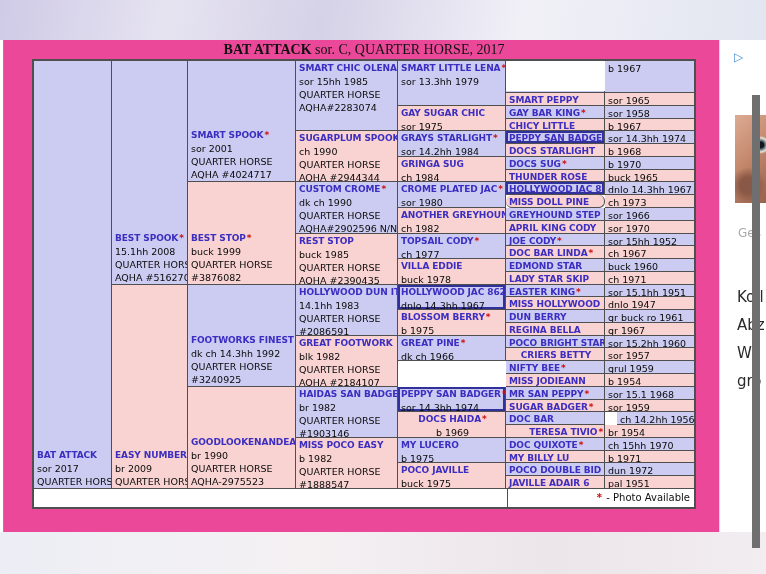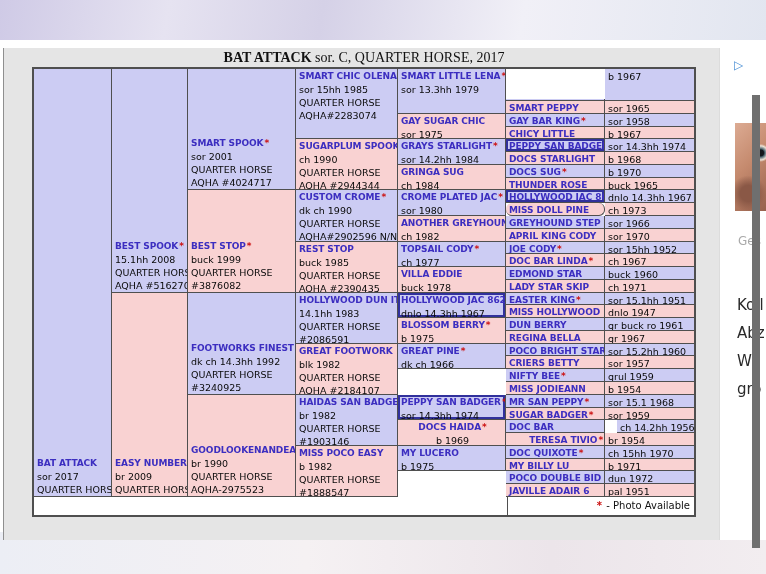--- a/index.html
+++ b/index.html
@@ -5,22 +5,22 @@
   * { margin:0; padding:0; box-sizing:border-box; }
   html,body { width:766px; height:574px; overflow:hidden; background:#fff;
     font-family:"DejaVu Sans", sans-serif; }
   .screen { position:relative; width:766px; height:574px; }
 
   .desktop-top { position:absolute; left:0; top:0; width:766px; height:40px;
     background:linear-gradient(100deg,#cfcae6 0%,#e6e3f1 22%,#d5d1e7 42%,#f1f0f7 68%,#e2e6f0 100%); }
   .desktop-bottom { position:absolute; left:0; top:532px; width:766px; height:42px;
     background:linear-gradient(90deg,#eceef5,#f5f1f3 40%,#ece5ea 72%,#f2edf0); }
 
-  .page { position:absolute; left:3px; top:48px; width:763px; height:492px;
-    background:#e5e5e5; border-left:1px solid #8f8f8f; }
+  .page { position:absolute; left:3px; top:40px; width:763px; height:492px;
+    background:#ec4899; border-left:1px solid #8f8f8f; }
 
   .page-title { position:absolute; left:28px; top:0; width:664px; height:19px;
     text-align:center; font-family:"Liberation Serif", serif; font-size:14px;
     color:#111; line-height:19px; white-space:nowrap; }
   .page-title .tb { font-weight:bold; }
 
   .ped-table { position:absolute; left:28px; top:19px; width:664px;
     border:2px solid #4f4f4f; background:#fff; }
   .ped-grid { width:660px; height:428px; display:grid;
     grid-template-columns:78px 76px 108px 102px 108px 99px 1fr;
@@ -211,20 +211,24 @@
             <div class="dline">sor 14.3hh 1974</div>
           </div>
           <div class="cell dam" style="grid-area: 27 / 5 / span 2; text-align: center;">
             <span class="hname">DOCS HAIDA<span class="star">*</span></span>
             <div class="dline">b 1969</div>
           </div>
           <div class="cell sire" style="grid-area: 29 / 5 / span 2;">
             <span class="hname">MY LUCERO</span>
             <div class="dline">b 1975</div>
           </div>
+          <div class="cell dam" style="grid-area: 31 / 5 / span 2;">
+            <span class="hname">POCO JAVILLE</span>
+            <div class="dline">buck 1975</div>
+          </div>
           <div class="cell sire" style="grid-area: 1 / 6 / span 1; margin-top: 30px;">
             <span class="hname">DOC O'LENA<span class="star">*</span></span>
           </div>
           <div class="cell dam" style="grid-area: 2 / 6 / span 1;">
             <span class="hname">SMART PEPPY</span>
           </div>
           <div class="cell sire" style="grid-area: 3 / 6 / span 1;">
             <span class="hname">GAY BAR KING<span class="star">*</span></span>
           </div>
           <div class="cell dam" style="grid-area: 4 / 6 / span 1;">
@@ -274,21 +278,21 @@
           </div>
           <div class="cell sire" style="grid-area: 19 / 6 / span 1;">
             <span class="hname">DUN BERRY</span>
           </div>
           <div class="cell dam" style="grid-area: 20 / 6 / span 1;">
             <span class="hname">REGINA BELLA</span>
           </div>
           <div class="cell sire" style="grid-area: 21 / 6 / span 1;">
             <span class="hname">POCO BRIGHT STAR</span>
           </div>
-          <div class="cell dam" style="grid-area: 22 / 6 / span 1;">
+          <div class="cell dam" style="grid-area: 22 / 6 / span 1; align-items: center;">
             <span class="hname">CRIERS BETTY</span>
           </div>
           <div class="cell sire" style="grid-area: 23 / 6 / span 1;">
             <span class="hname">NIFTY BEE<span class="star">*</span></span>
           </div>
           <div class="cell dam" style="grid-area: 24 / 6 / span 1;">
             <span class="hname">MISS JODIEANN</span>
           </div>
           <div class="cell sire" style="grid-area: 25 / 6 / span 1;">
             <span class="hname">MR SAN PEPPY<span class="star">*</span></span>

